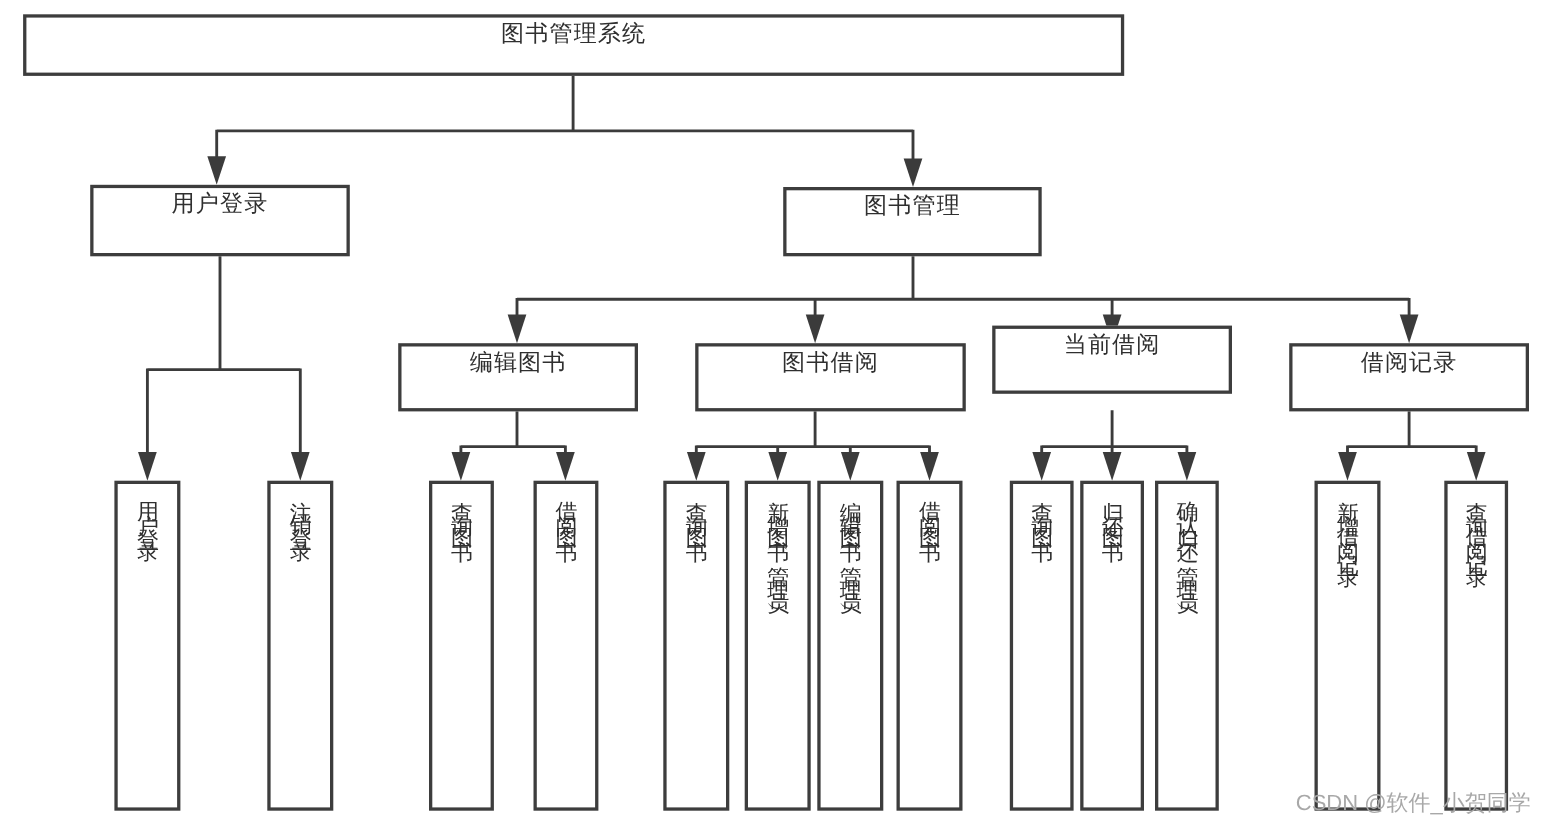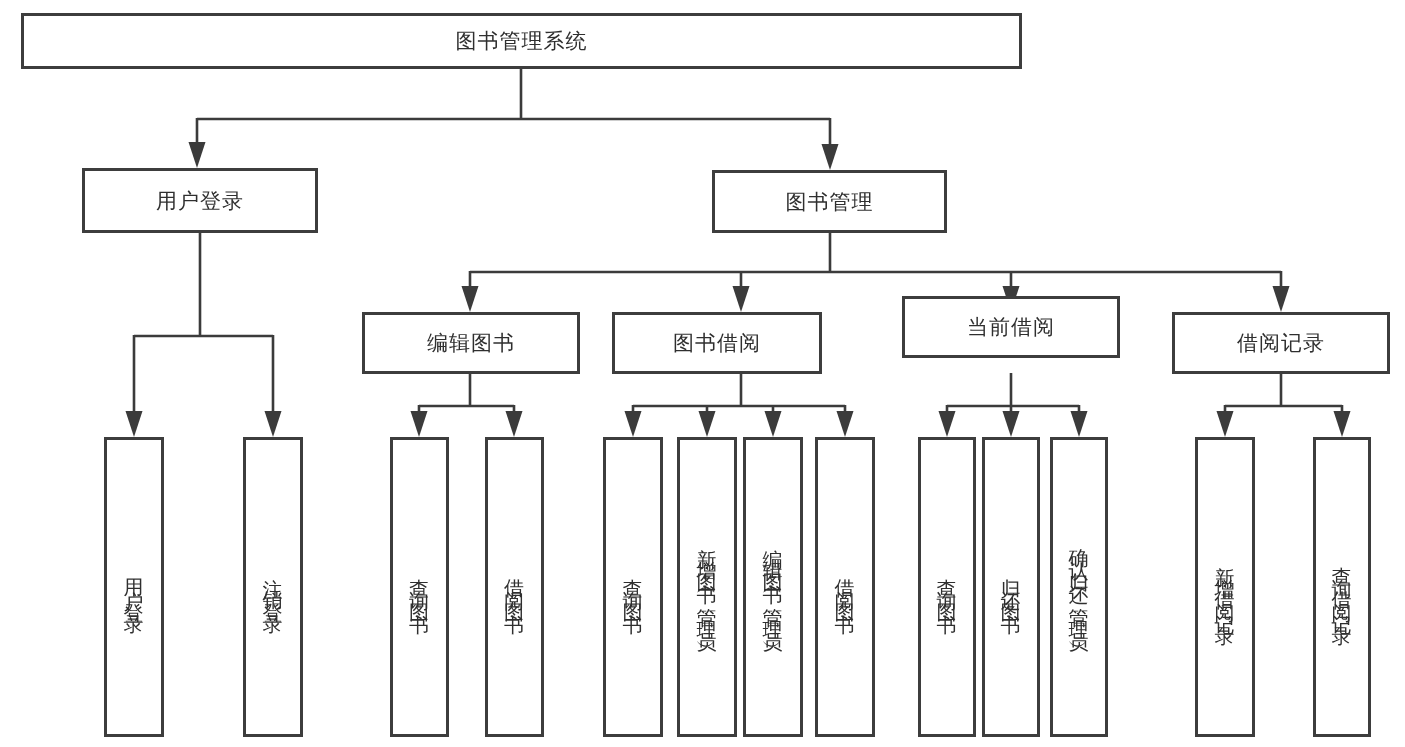--- a/index.html
+++ b/index.html
@@ -22,21 +22,21 @@
     overflow: hidden;
   }
   svg.wires { position: absolute; left: 0; top: 0; }
   .lines { stroke: var(--line); stroke-width: 2.6; fill: none; }
   .arrows { fill: var(--line); stroke: none; }
   .node {
     position: absolute;
     background: var(--background);
     border: 3px solid var(--box-border);
     display: flex;
-    align-items: center;
+    align-items: flex-start;
     justify-content: center;
     color: var(--text);
   }
   .node.h span {
     font-size: 21px;
     letter-spacing: 1px;
     white-space: nowrap;
   }
   .node.v span {
     writing-mode: vertical-rl;
@@ -100,21 +100,21 @@
   <div class="node h" style="left:82px;top:168px;width:236px;height:65px">
     <span>用户登录</span>
   </div>
   <div class="node h" style="left:712px;top:170px;width:235px;height:63px">
     <span>图书管理</span>
   </div>
 
   <div class="node h" style="left:362px;top:312px;width:218px;height:62px">
     <span>编辑图书</span>
   </div>
-  <div class="node h" style="left:612px;top:312px;width:210px;height:62px">
+  <div class="node h" style="left:632px;top:312px;width:246px;height:62px">
     <span>图书借阅</span>
   </div>
   <div class="node h" style="left:902px;top:296px;width:218px;height:62px">
     <span>当前借阅</span>
   </div>
   <div class="node h" style="left:1172px;top:312px;width:218px;height:62px">
     <span>借阅记录</span>
   </div>
 
   <div class="node v" style="left:104px;top:437px;width:60px;height:300px">
@@ -154,14 +154,15 @@
     <span>确认归还（管理员）</span>
   </div>
 
   <div class="node v" style="left:1195px;top:437px;width:60px;height:300px">
     <span>新增借阅记录</span>
   </div>
   <div class="node v" style="left:1313px;top:437px;width:58px;height:300px">
     <span>查询借阅记录</span>
   </div>
 
+  <div class="watermark">CSDN @软件_小贺同学</div>
 
 </div>
 
 </body></html>

